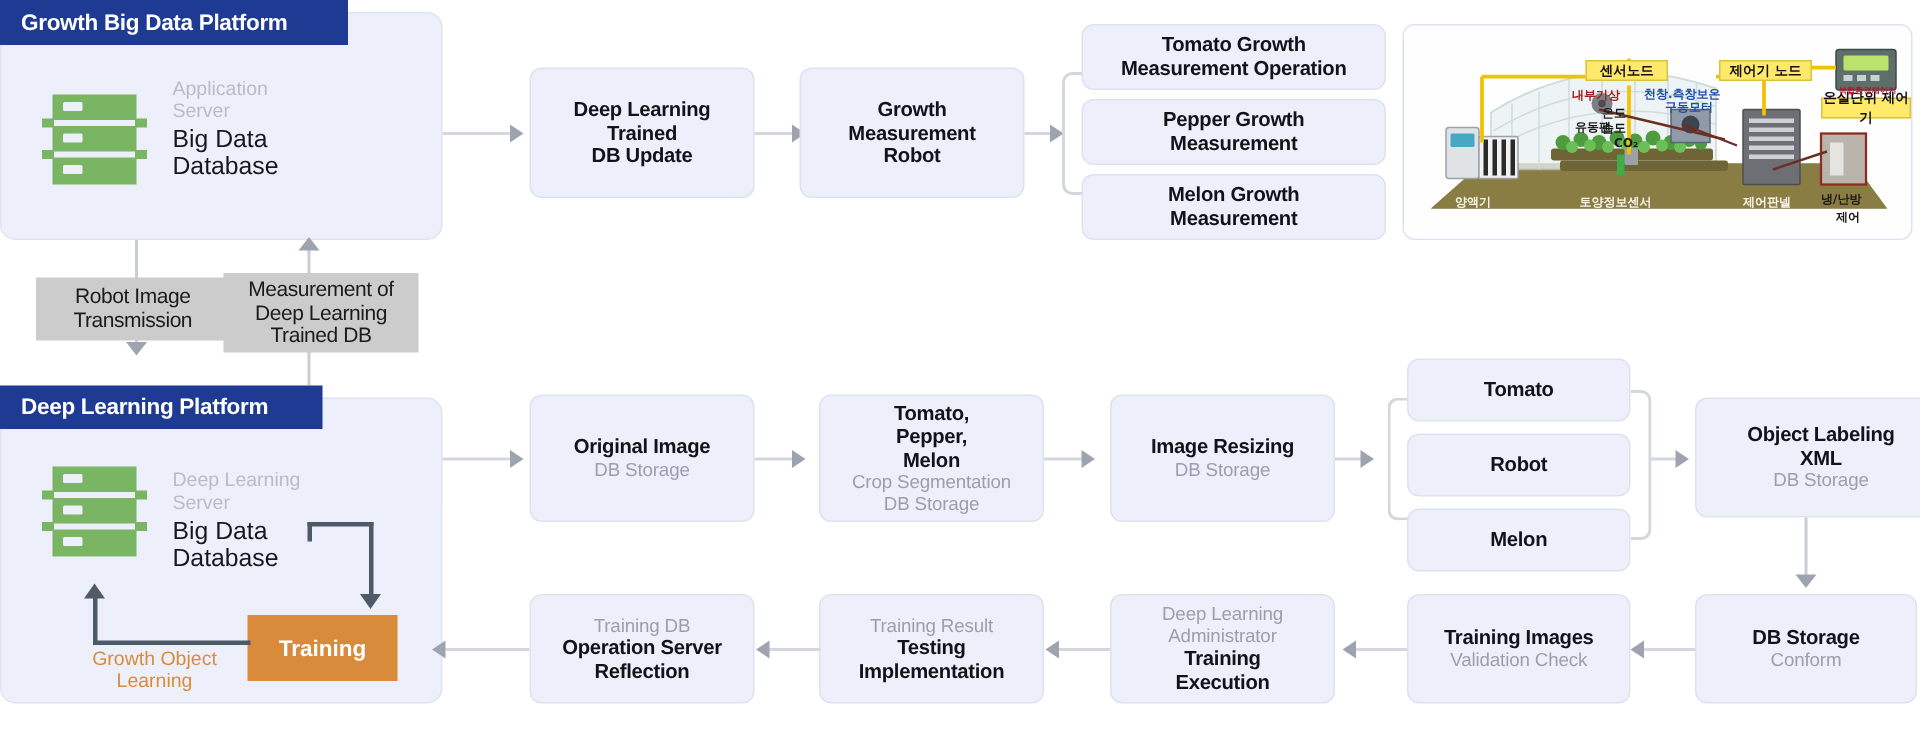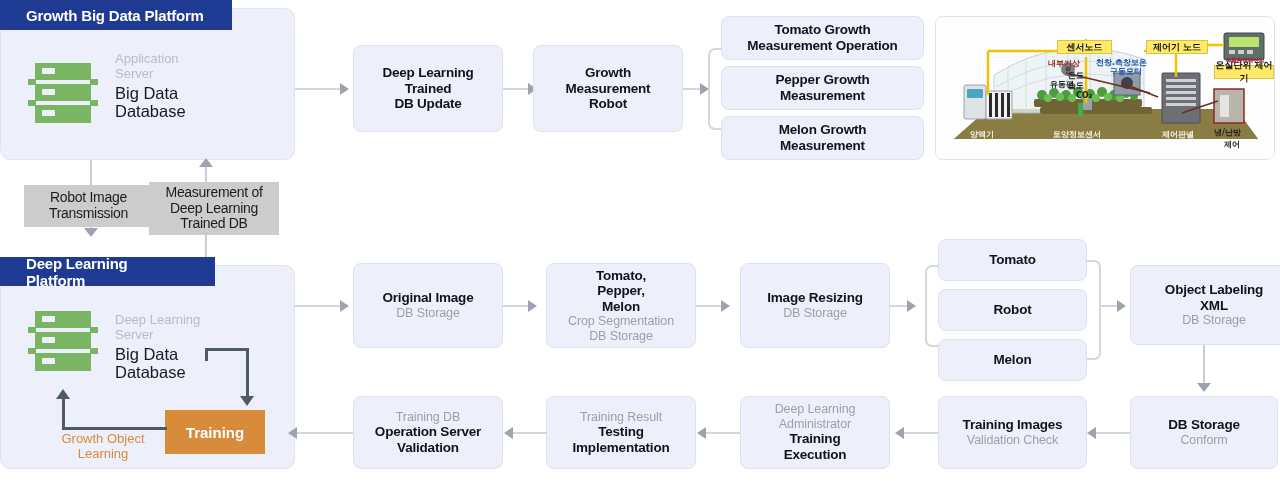--- a/index.html
+++ b/index.html
@@ -3,21 +3,21 @@
 <meta charset="utf-8">
 <style>
   html,body{margin:0;padding:0;background:#ffffff;}
   body{width:1280px;height:489px;position:relative;overflow:hidden;
        font-family:"Liberation Sans","DejaVu Sans",sans-serif;}
   .abs{position:absolute;box-sizing:border-box;}
 
   
   .panel{background:#edf0fa;border:1px solid #dfe4f3;border-radius:10px;}
   .panel-hdr{background:#1f3a93;color:#ffffff;font-weight:bold;font-size:15px;
-             display:flex;align-items:center;padding:0 26px;z-index:6;letter-spacing:-.2px;}
+             display:flex;align-items:center;padding:0 14px;z-index:6;letter-spacing:-.2px;}
 
   
   .box{background:#edf0fa;border:1px solid #dde2f1;border-radius:8px;
        display:flex;flex-direction:column;align-items:center;justify-content:center;
        text-align:center;line-height:1.16;padding:3px 18px;}
   .b-strong{font-weight:bold;font-size:13.5px;color:#111319;letter-spacing:-.2px;}
   .b-sub{font-weight:normal;font-size:12.5px;color:#9b9fad;letter-spacing:-.1px;}
 
   
   .note{background:#cccccc;border:0;display:flex;align-items:center;justify-content:center;
@@ -378,16 +378,16 @@
   <div class="b-sub">Training Result</div>
   <div class="b-strong">Testing</div>
   <div class="b-strong">Implementation</div>
 </div>
 <div class="abs ln-h" style="left:507px;top:432px;width:40px;"></div>
 <div class="abs arw arw-l" style="left:504px;top:427px;"></div>
 
 <div class="abs box" style="left:353px;top:396px;width:150px;height:73px;">
   <div class="b-sub">Training DB</div>
   <div class="b-strong">Operation Server</div>
-  <div class="b-strong">Validation</div>
+  <div class="b-strong">Reflection</div>
 </div>
 <div class="abs ln-h" style="left:297px;top:432px;width:56px;"></div>
 <div class="abs arw arw-l" style="left:288px;top:427px;"></div>
 
 </body></html>

